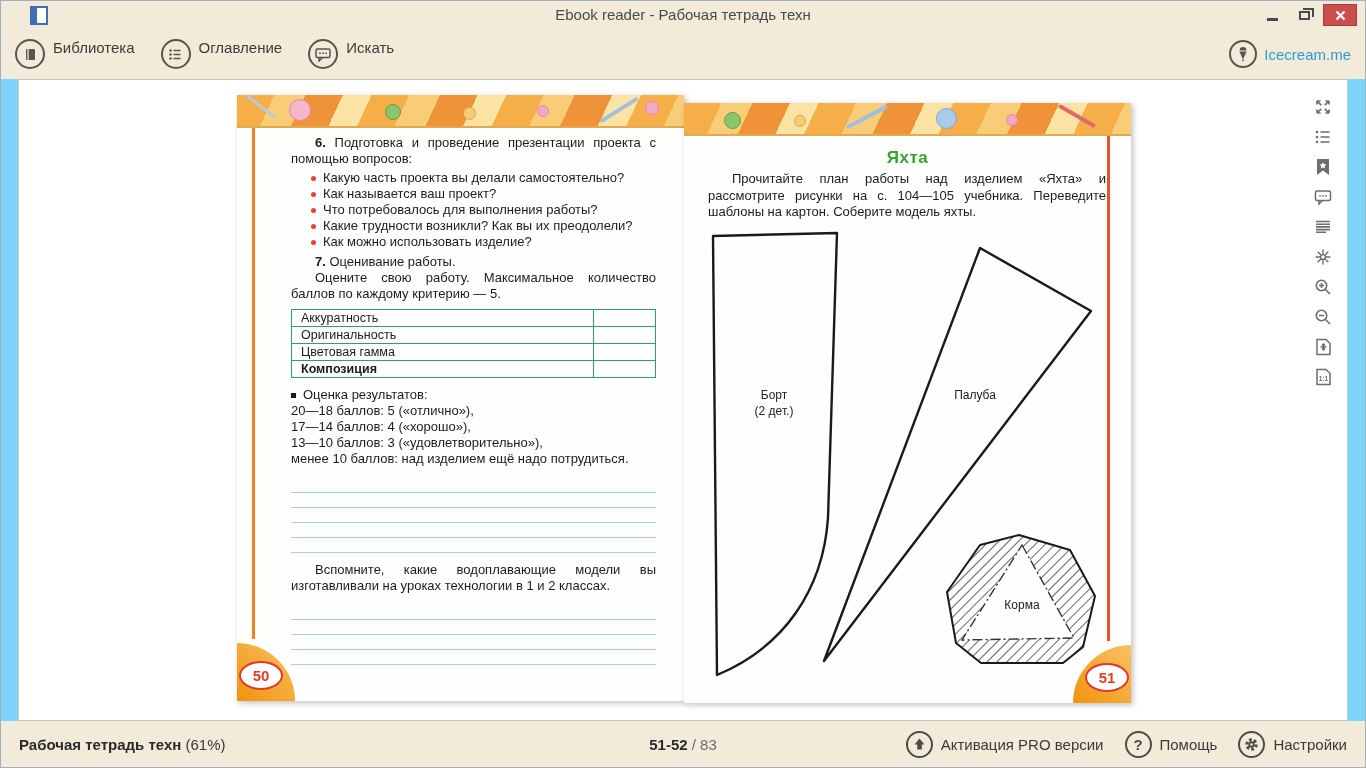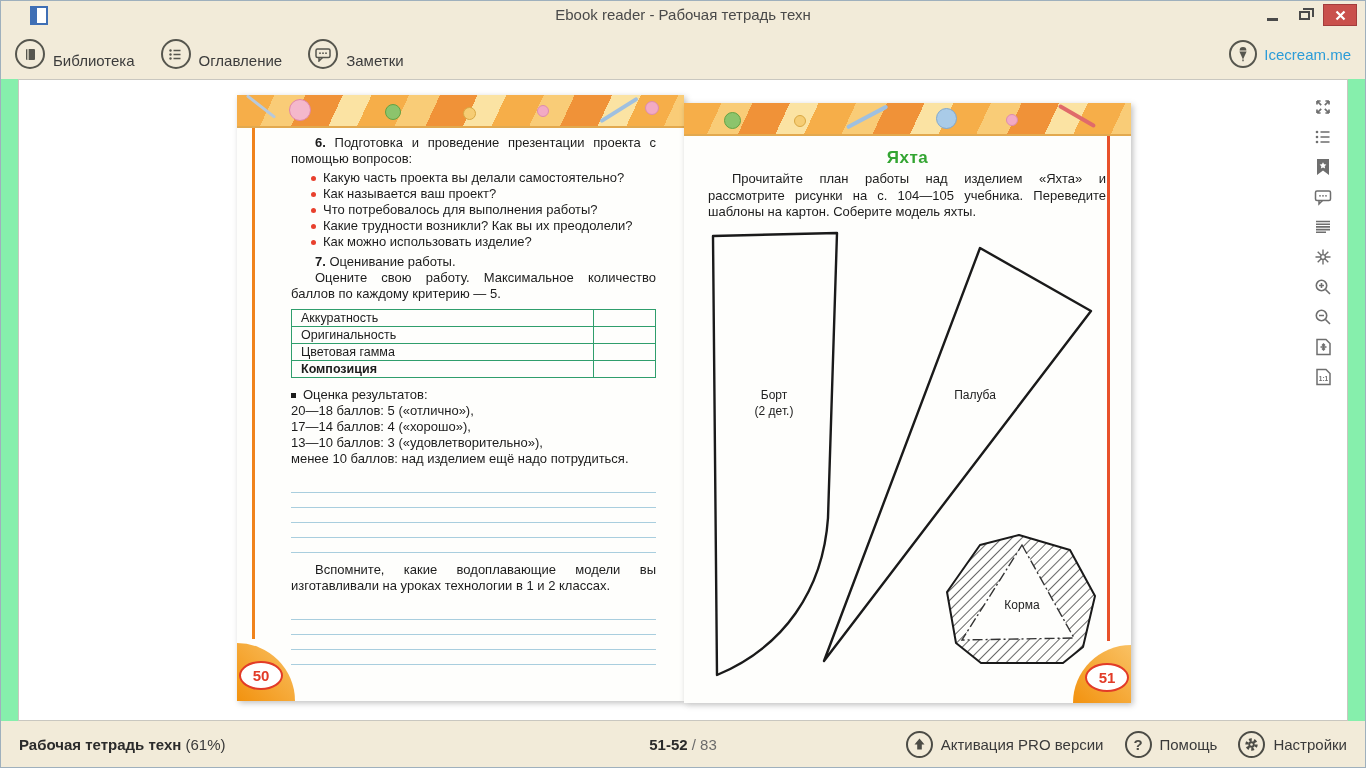--- a/index.html
+++ b/index.html
@@ -1,32 +1,32 @@
 <!DOCTYPE html>
 <html><head>
 <meta charset="utf-8">
 <style>
   * { margin:0; padding:0; box-sizing:border-box; }
   html,body { width:1366px; height:768px; overflow:hidden; font-family:"Liberation Sans", sans-serif; }
-  .window { position:relative; width:1366px; height:768px; background:#86efac; border:1px solid #9fb0bd; }
+  .window { position:relative; width:1366px; height:768px; background:#7dd3fc; border:1px solid #9fb0bd; }
 
   
   .titlebar { position:absolute; top:0; left:0; right:0; height:28px; background:#f2ebd9; }
   .app-icon { position:absolute; left:29px; top:5px; width:18px; height:19px; }
   .title-text { position:absolute; left:0; right:0; top:5px; text-align:center; font-size:15px; color:#4a4a4a; }
   .win-btns { position:absolute; right:8px; top:0; height:28px; display:flex; align-items:center; gap:6px; }
   .btn-min, .btn-restore { width:26px; height:22px; display:flex; align-items:center; justify-content:center; cursor:pointer; }
   .btn-min i { display:block; width:11px; height:3px; background:#4a4a4a; margin-top:8px; }
   .btn-restore .sq { position:relative; width:11px; height:9px; border:2px solid #4a4a4a; background:transparent; }
   .btn-restore .sq:before { content:""; position:absolute; left:2px; top:-5px; width:9px; height:7px; border:2px solid #4a4a4a; border-bottom:none; border-left:none; }
   .btn-close { width:34px; height:22px; background:#c9504c; border:1px solid #a33c3c; display:flex; align-items:center; justify-content:center; cursor:pointer; }
 
   
   .toolbar { position:absolute; top:28px; left:0; right:0; height:50px; background:#f2ebd9; display:flex; align-items:center; padding:0 14px; }
-  .tb-btn { display:flex; align-items:flex-end; gap:8px; margin-right:26px; cursor:pointer; }
+  .tb-btn { display:flex; align-items:flex-start; gap:8px; margin-right:26px; cursor:pointer; }
   .circle-ic { width:30px; height:30px; border:2px solid #56564e; border-radius:50%; display:flex; align-items:center; justify-content:center; background:transparent; flex:0 0 auto; }
   .tb-label { font-size:15px; color:#3c3c3c; }
   .tb-spacer { flex:1; }
   .search-box { width:443px; height:31px; background:#fff; border:1px solid #c6c2b8; display:flex; align-items:center; margin-right:11px; }
   .search-box input { flex:1; border:none; outline:none; font-size:15px; color:#444; padding:0 10px; background:transparent; font-family:"Liberation Sans", sans-serif; }
   .search-box input::placeholder { color:#a6a29a; }
   .search-ic { width:30px; display:flex; align-items:center; justify-content:center; cursor:pointer; }
   .brand { display:flex; align-items:center; gap:7px; cursor:pointer; }
   .brand-label { font-size:15px; color:#2b9cd8; }
 
@@ -142,21 +142,21 @@
     <div class="tb-btn">
       <span class="circle-ic">
         <svg width="16" height="15" viewBox="0 0 16 15">
             <rect x="1" y="2" width="14" height="8.5" rx="1.5" fill="none" stroke="#56564e" stroke-width="1.5"></rect>
             <path d="M4 10.5V14l3.5-3.5" fill="none" stroke="#56564e" stroke-width="1.5"></path>
             <circle cx="5" cy="6.2" r="0.9" fill="#56564e"></circle>
             <circle cx="8" cy="6.2" r="0.9" fill="#56564e"></circle>
             <circle cx="11" cy="6.2" r="0.9" fill="#56564e"></circle>
           </svg>
       </span>
-      <span class="tb-label">Заметки</span>
+      <span class="tb-label">Искать</span>
     </div>
     <div class="tb-spacer"></div>
     <div class="brand">
       <span class="circle-ic" style="width:28px;height:28px;">
         <svg width="14" height="16" viewBox="0 0 14 16">
             <path d="M7 1a3.4 3.4 0 013.4 3.4H3.6A3.4 3.4 0 017 1z" fill="#56564e"></path>
             <path d="M3.4 5.6h7.2L7 13.5z" fill="#56564e"></path>
             <path d="M7 13.5v1.8" stroke="#56564e" stroke-width="1.4"></path>
           </svg>
       </span>

